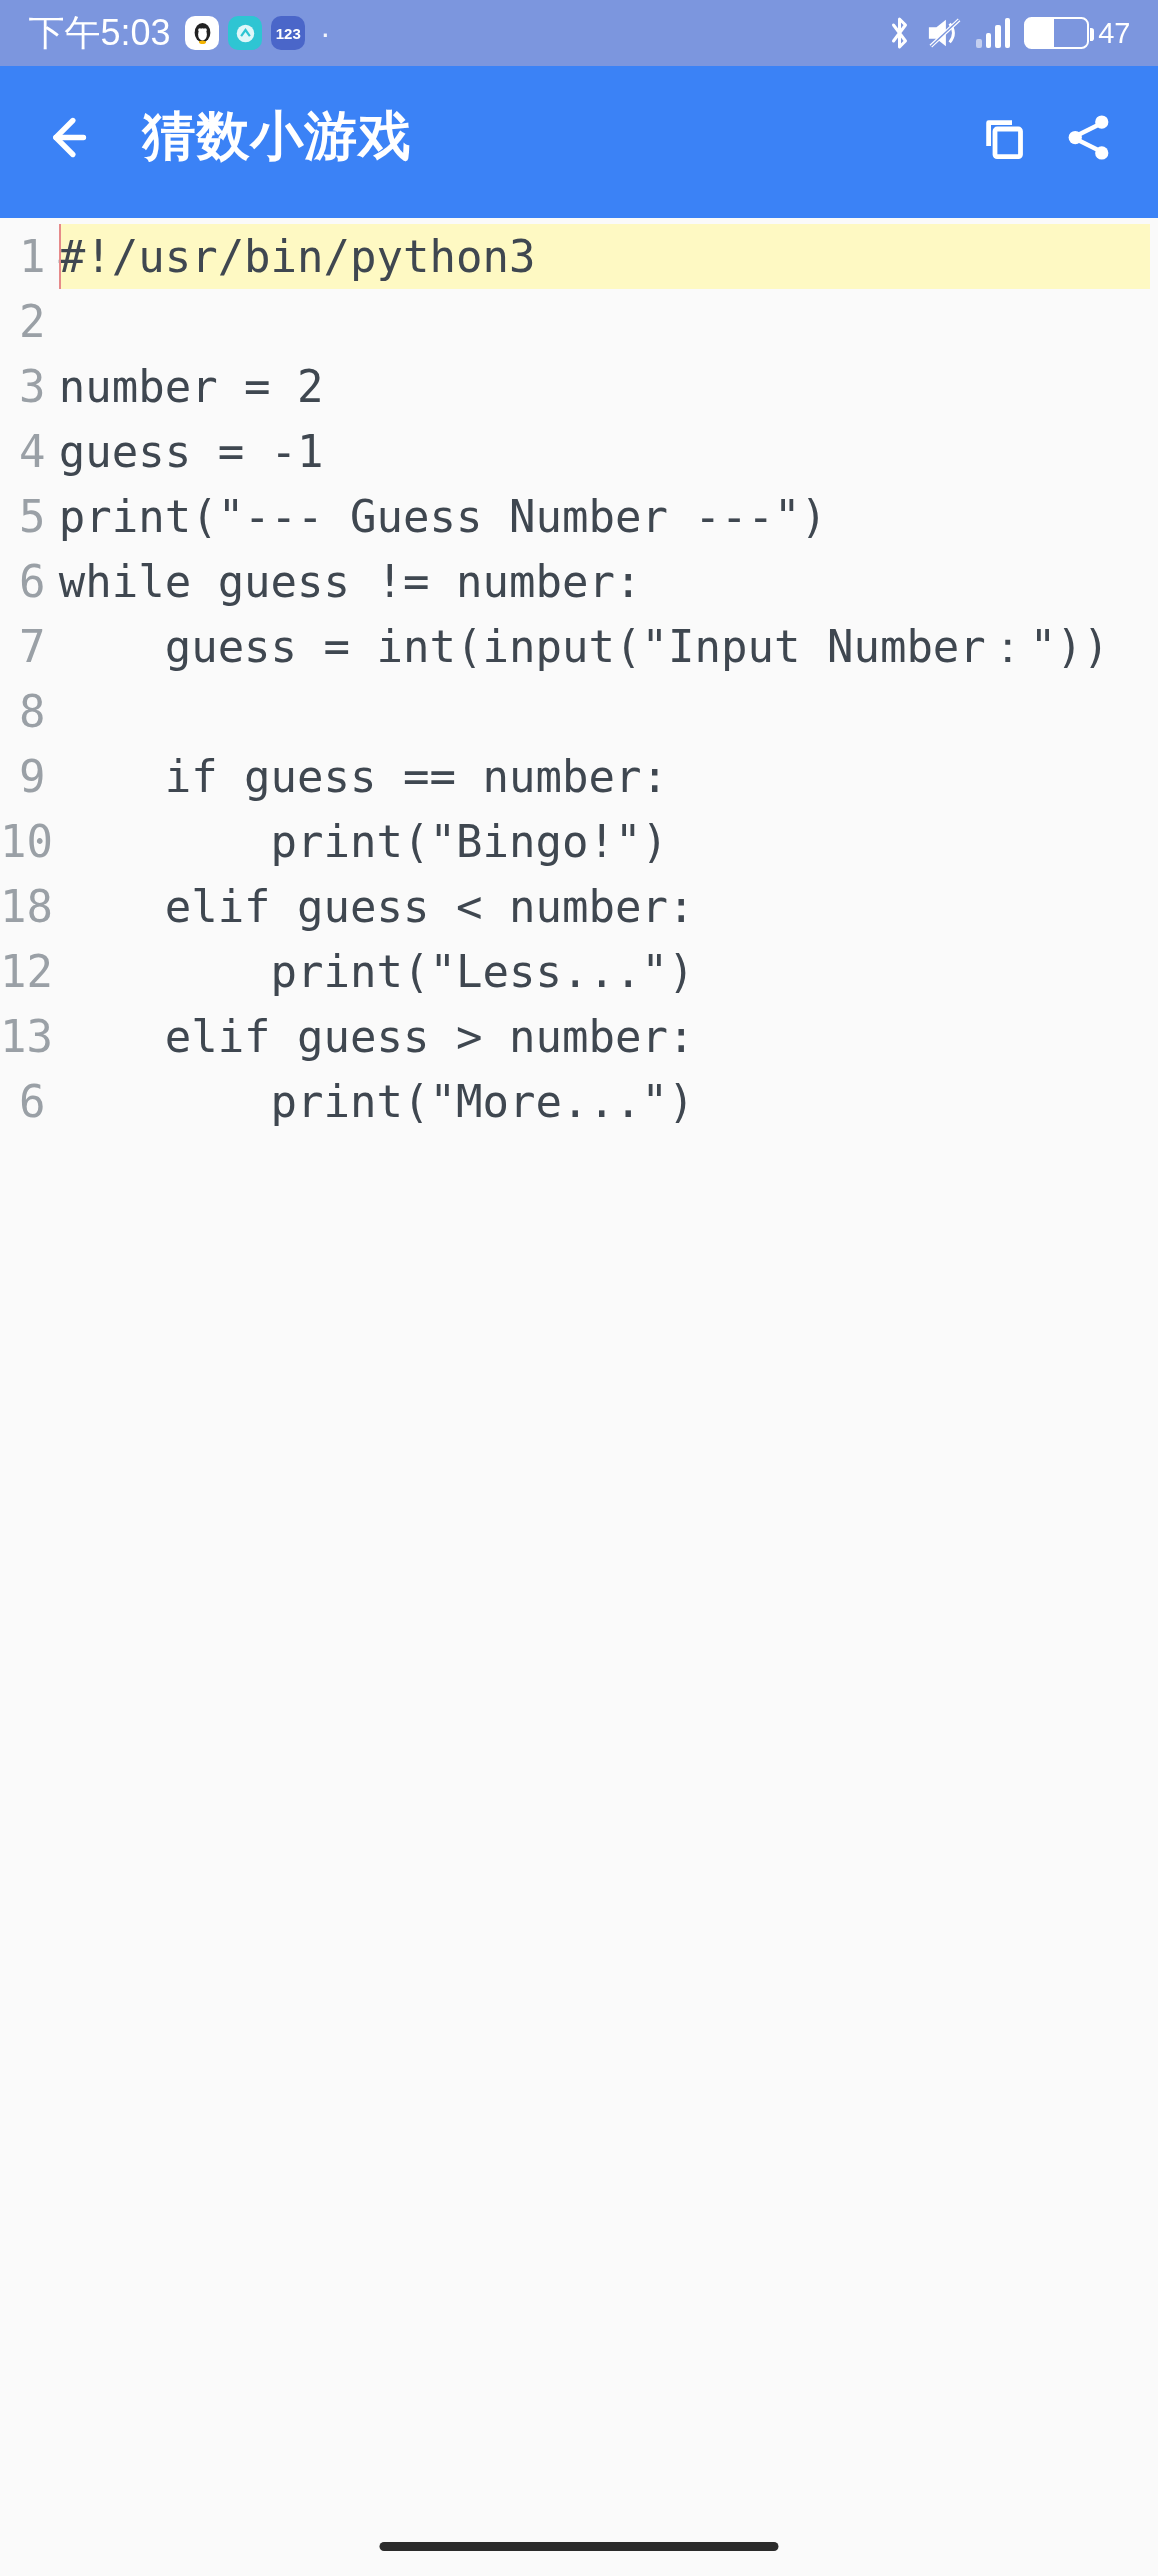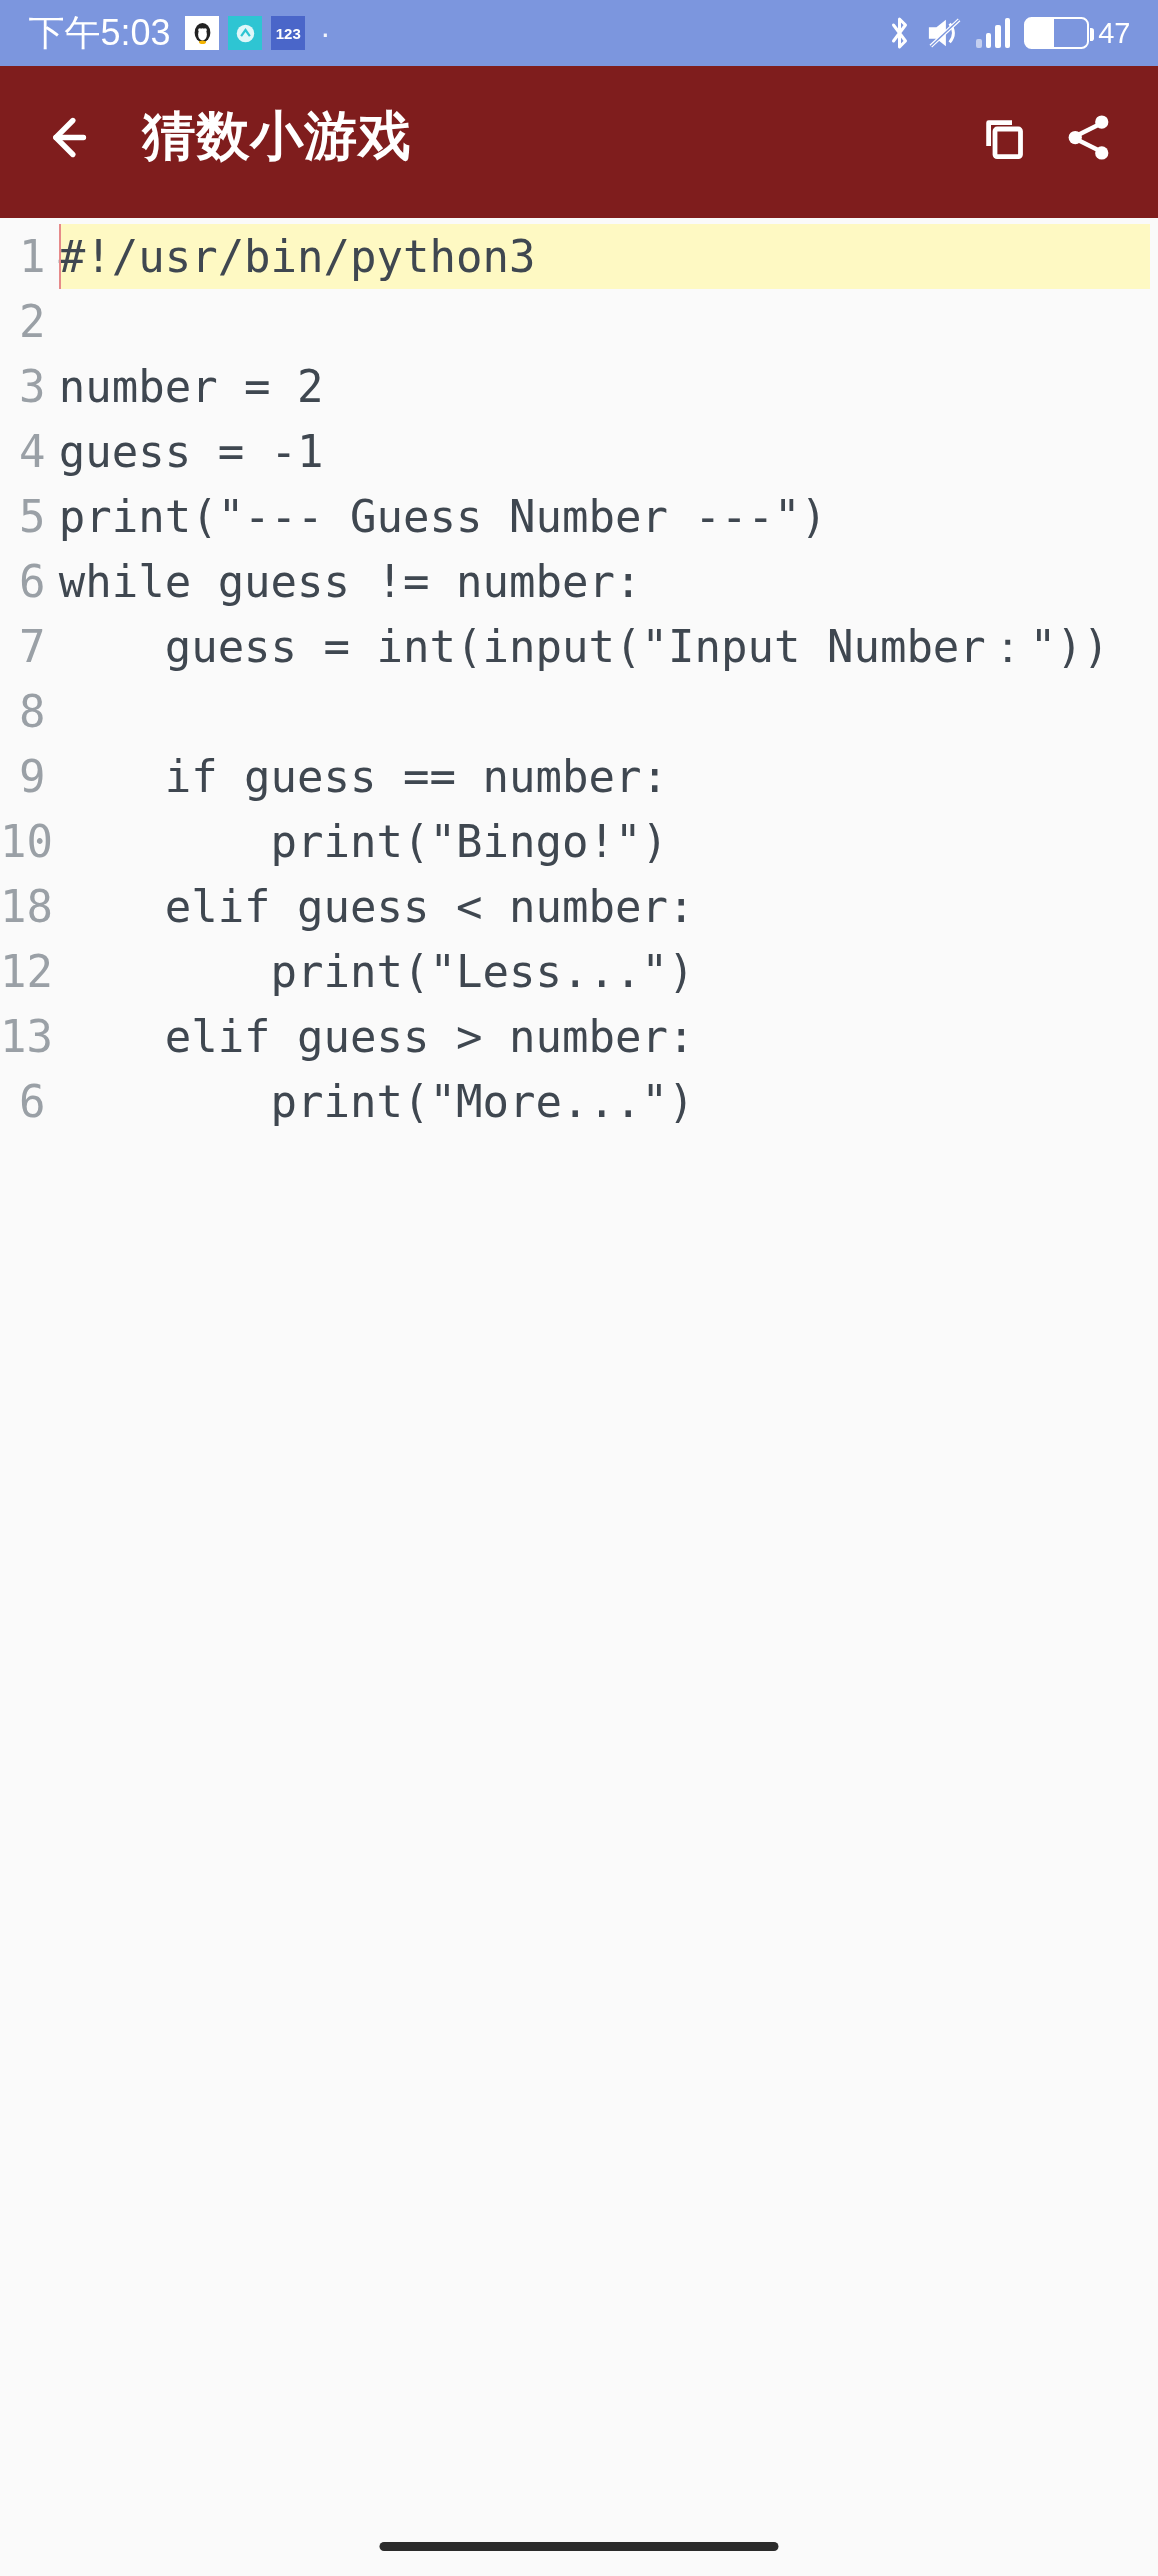--- a/index.html
+++ b/index.html
@@ -23,21 +23,21 @@
   }
   .status-left { display: flex; align-items: center; gap: 9px; }
   .status-left .time { margin-right: 5.7px; }
   .status-right { display: flex; align-items: center; gap: 13.3px; }
   .mini-icon {
     display: inline-flex;
     align-items: center;
     justify-content: center;
     width: 34px;
     height: 34px;
-    border-radius: 0;
+    border-radius: 10px;
     font-size: 19px;
     line-height: 1;
     vertical-align: middle;
   }
   .mini-icon.penguin { background: #fff; color: #333; }
   .mini-icon.teal    { background: #2ec5d3; color: #fff; }
   .mini-icon.count   { background: #4a66c9; color: #fff; font-size: 15px; font-weight: 600; }
   .dot { font-size: 32px; opacity: .9; padding-left: 5.7px; }
 
   .bt-icon, .mute-icon { display:inline-flex; }
@@ -56,21 +56,21 @@
   }
   .battery-body::after{
     content:""; position:absolute; right:-7.6px; top:8.5px; width:4.7px; height:13.3px;
     background:#fff; border-radius:0 2.8px 2.8px 0;
   }
   .battery-fill{ height:100%; width:47%; background:#fff; border-radius:3.8px 0 0 3.8px;}
   .battery-pct{ margin-left:9.5px; font-size:29px; }
 
   .app-bar {
     height: 152px;
-    background: #7f1d1d;
+    background: #3b82f6;
     color: #fff;
     display: flex;
     align-items: center;
     padding: 0 28.5px 9.5px 28.5px;
   }
   .app-bar .back {
     width: 76px; height: 76px;
     display:flex; align-items:center; justify-content:center;
     margin-right: 38px;
     cursor: pointer;

